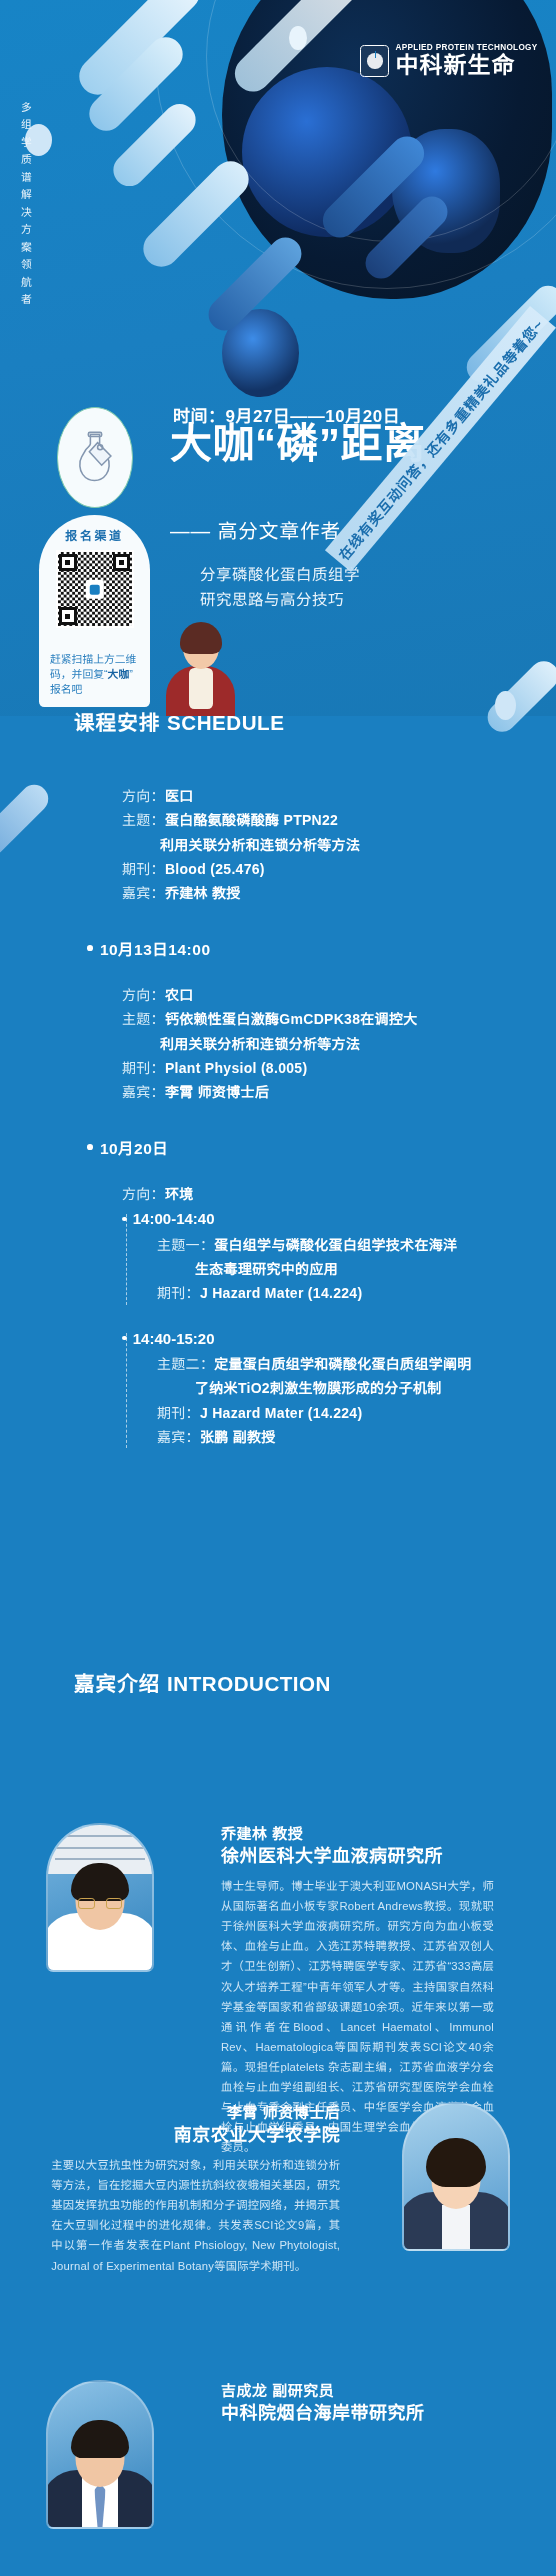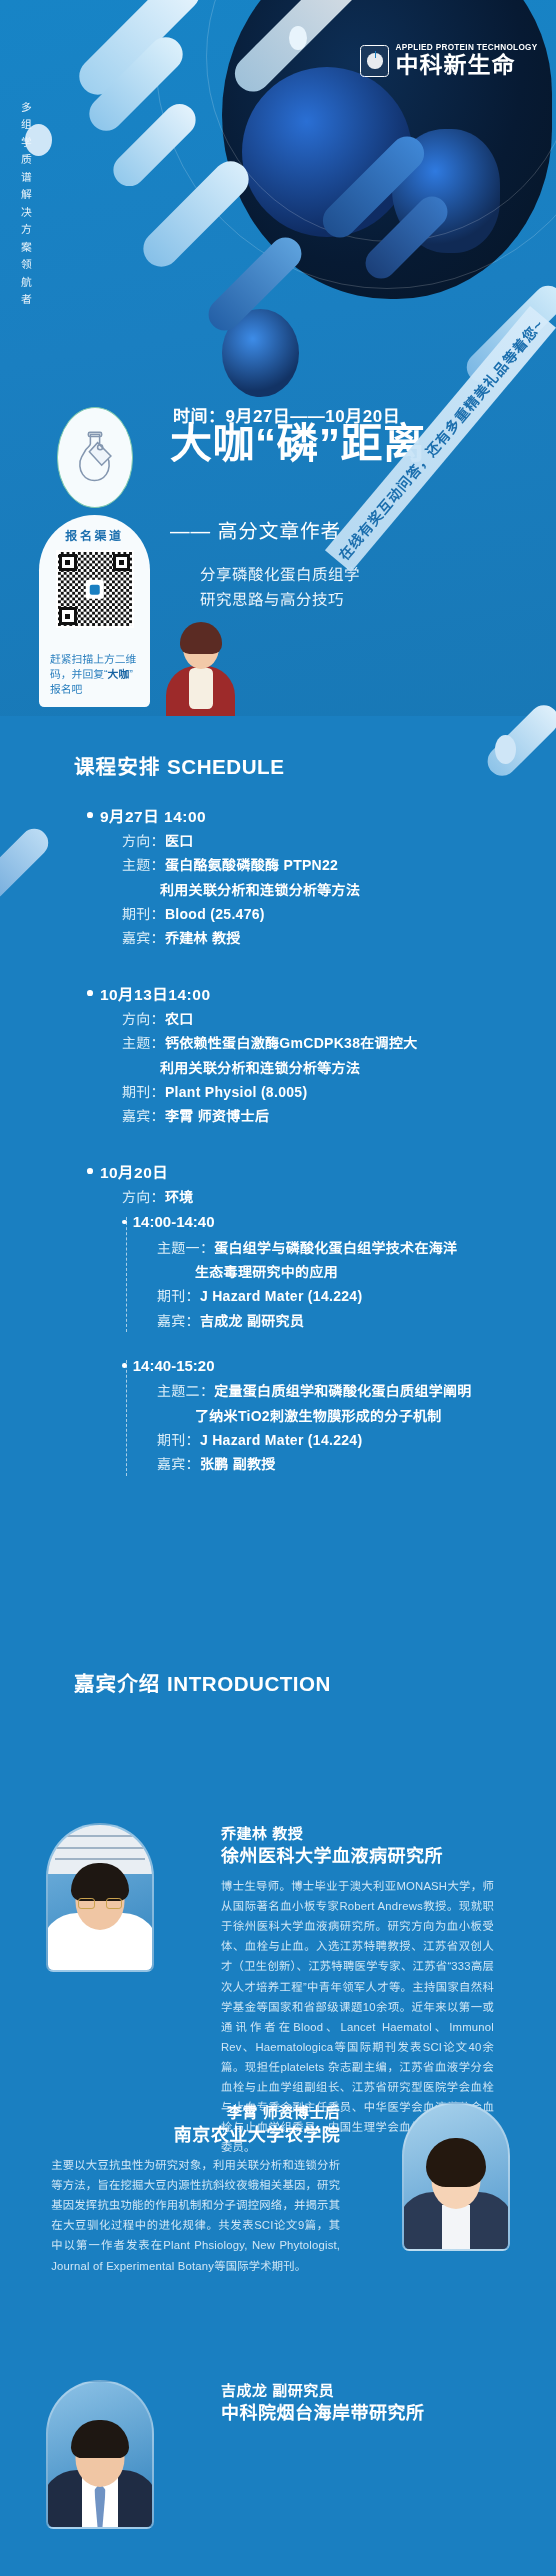--- a/index.html
+++ b/index.html
@@ -70,27 +70,27 @@
   .hero-person .head{position:absolute;left:20.6px;top:5.2px;width:36px;height:43px;border-radius:50%;background:#f2c9a8;}
   .hero-person .hair{position:absolute;left:17.5px;top:1px;width:42px;height:32px;border-radius:21px 21px 9.3px 9.3px;background:#5b2b23;}
   .hero-person .body{position:absolute;left:4.1px;top:45px;width:69px;height:62px;border-radius:30px 30px 0 0;background:#9d2a2a;}
   .hero-person .shirt{position:absolute;left:27px;top:47px;width:24px;height:41px;background:#f6efe2;border-radius:5.2px;}
 
   
   .sec-title{font-size:20.6px;font-weight:900;letter-spacing:1px;color:#fff;}
   .sec-title .en{font-weight:900;letter-spacing:0.5px;}
 
   
-  .schedule{position:absolute;left:0;top:716px;width:460px;height:922px;}
+  .schedule{position:absolute;left:0;top:672px;width:460px;height:922px;}
   .schedule .sec-title{position:absolute;left:74px;top:34px;}
   .sched-list{position:absolute;left:87px;top:88px;width:412px;}
   .sched-item{margin-bottom:5.2px;}
   .sched-date{display:flex;align-items:center;gap:7.2px;font-size:15.5px;font-weight:800;letter-spacing:0.5px;color:#fff;}
   .dot{width:5.7px;height:5.7px;border-radius:50%;background:#fff;flex:0 0 auto;}
-  .sched-body{padding-left:35px;margin-top:3px;}
+  .sched-body{padding-left:35px;margin-top:24px;}
   .ln{font-size:14px;line-height:1.74;color:#d8ecf8;letter-spacing:0.3px;}
   .ln b{color:#fff;font-weight:900;}
   .ln .ind{display:block;padding-left:38px;}
   .gap{height:26px;}
 
   .sub-block{position:relative;padding-left:20.6px;margin-top:4.1px;}
   .sub-block:before{content:"";position:absolute;left:4.1px;top:3.1px;bottom:1px;width:0;
                     border-left:1px dashed rgba(255,255,255,.62);}
   .sub-time{display:flex;align-items:center;gap:6.2px;font-size:15px;font-weight:800;color:#fff;margin-left:-20.6px;}
   .sub-time .dot{width:4.6px;height:4.6px;}
@@ -224,24 +224,20 @@
     <div class="blob" style="left:495px;top:18.5px;width:20.6px;height:29px;background:#cfe6f7;"></div>
     <div class="pill" style="left:-31px;top:134px;width:88px;height:28px;transform:rotate(-45deg);background:linear-gradient(90deg,#6fa9db,#bcdcf4);"></div>
 
     <h2 class="sec-title">
       <span>课程安排 </span><span class="en">SCHEDULE</span>
     </h2>
 
     <div class="sched-list">
 
       <div class="sched-item">
-        <div class="sched-date">
-          <span class="dot"></span>
-          <span>9月27日 14:00</span>
-        </div>
         <div class="sched-body">
           <div class="ln">
             <span>方向：</span><b>医口</b>
           </div>
           <div class="ln">
             <span>主题：</span><b>蛋白酪氨酸磷酸酶 PTPN22</b>
             <b class="ind">利用关联分析和连锁分析等方法</b>
           </div>
           <div class="ln">
             <span>期刊：</span><b>Blood (25.476)</b>
@@ -293,23 +289,20 @@
               <span class="dot"></span>
               <span>14:00-14:40</span>
             </div>
             <div class="sub-body">
               <div class="ln">
                 <span>主题一：</span><b>蛋白组学与磷酸化蛋白组学技术在海洋</b>
                 <b class="ind">生态毒理研究中的应用</b>
               </div>
               <div class="ln">
                 <span>期刊：</span><b>J Hazard Mater (14.224)</b>
-              </div>
-              <div class="ln">
-                <span>嘉宾：</span><b>吉成龙 副研究员</b>
               </div>
             </div>
           </div>
 
           <div class="sub-block" style="margin-top:24px;">
             <div class="sub-time">
               <span class="dot"></span>
               <span>14:40-15:20</span>
             </div>
             <div class="sub-body">

